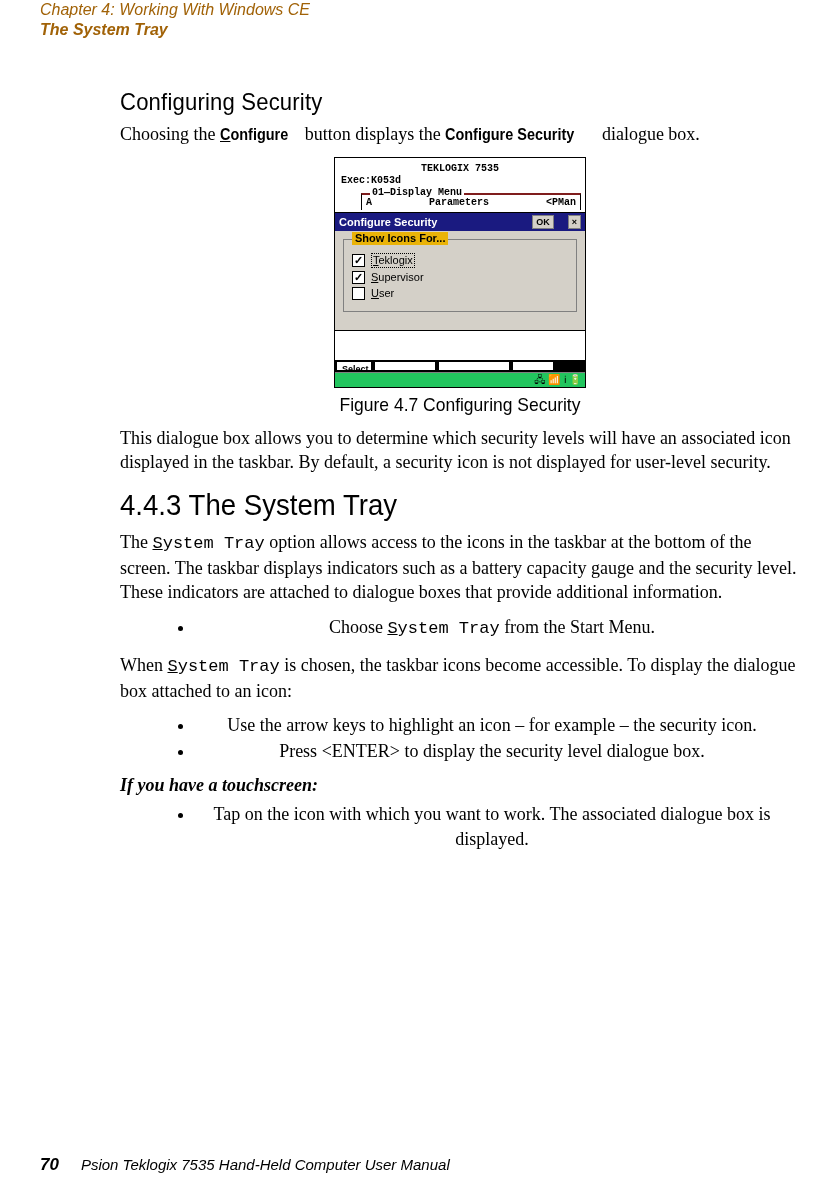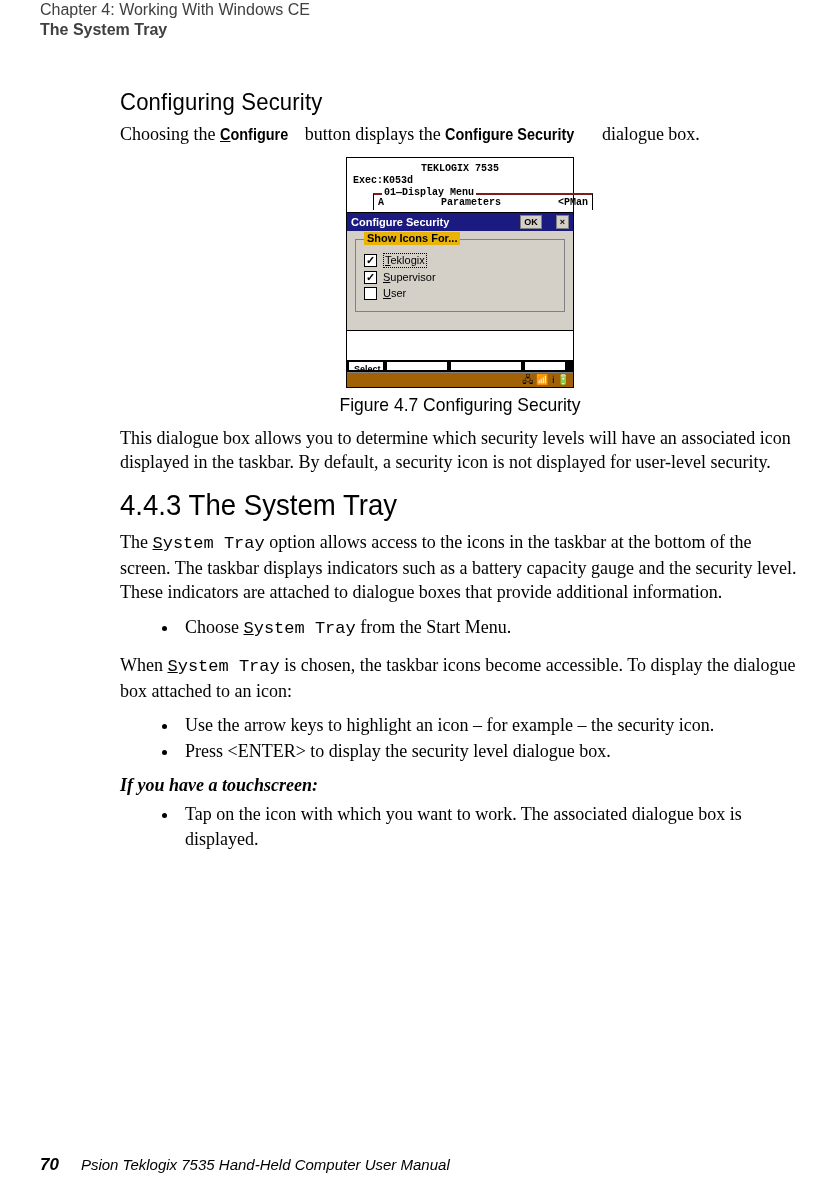--- a/index.html
+++ b/index.html
@@ -14,23 +14,24 @@
     width: 827px;
     height: 1197px;
     position: relative;
     padding: 0;
   }
   .running-header {
     position: absolute;
     top: 0;
     left: 40px;
     font-family: "Helvetica Neue", Arial, sans-serif;
+    font-style: italic;
     font-size: 16px;
     line-height: 1.25;
-    color: #404040;
+    color: #a16207;
   }
   .running-header .line1 { font-weight: 400; }
   .running-header .line2 { font-weight: 700; }
 
   .content {
     position: absolute;
     top: 88px;
     left: 120px;
     width: 680px;
   }
@@ -57,21 +58,21 @@
     letter-spacing: 0px;
     font-size: 17px;
     transform: scaleX(0.85);
     transform-origin: left center;
     display: inline-block;
   }
   .underline-first::first-letter { text-decoration: underline; }
 
   
   .shot {
-    width: 228px;
+    width: 252px;
     margin: 4px auto 6px auto;
     border: 1px solid #000;
     background: #fff;
     font-family: "Courier New", monospace;
     font-size: 10px;
     line-height: 1.15;
     position: relative;
   }
   .shot-top {
     padding: 5px 6px 2px 6px;
@@ -173,21 +174,21 @@
     height: 12px;
     background: #000;
     display: flex;
   }
   .statusbar .seg {
     background: #fff;
     height: 8px;
     margin: 2px 2px;
   }
   .traybar {
-    background: #a16207;
+    background: #22c55e;
     display: flex;
     justify-content: space-between;
     align-items: center;
     padding: 1px 3px;
     font-family: Tahoma, Arial, sans-serif;
     font-size: 10px;
     gap: 3px;
     border-top: 1px solid #808080;
   }
   .select-lbl {
@@ -227,22 +228,23 @@
     font-size: 17px;
   }
 
   ul.bullets {
     margin: 6px 0 12px 0;
     padding-left: 58px;
   }
   ul.bullets li {
     font-size: 18px;
     line-height: 1.35;
-    margin: 2px 1px;
+    margin: 2px 17px;
     padding-left: 6px;
+    text-align: center;
   }
 
   .italic-bold {
     font-weight: bold;
     font-style: italic;
     font-size: 18px;
     margin: 10px 0 6px 0;
   }
 
   .footer {

